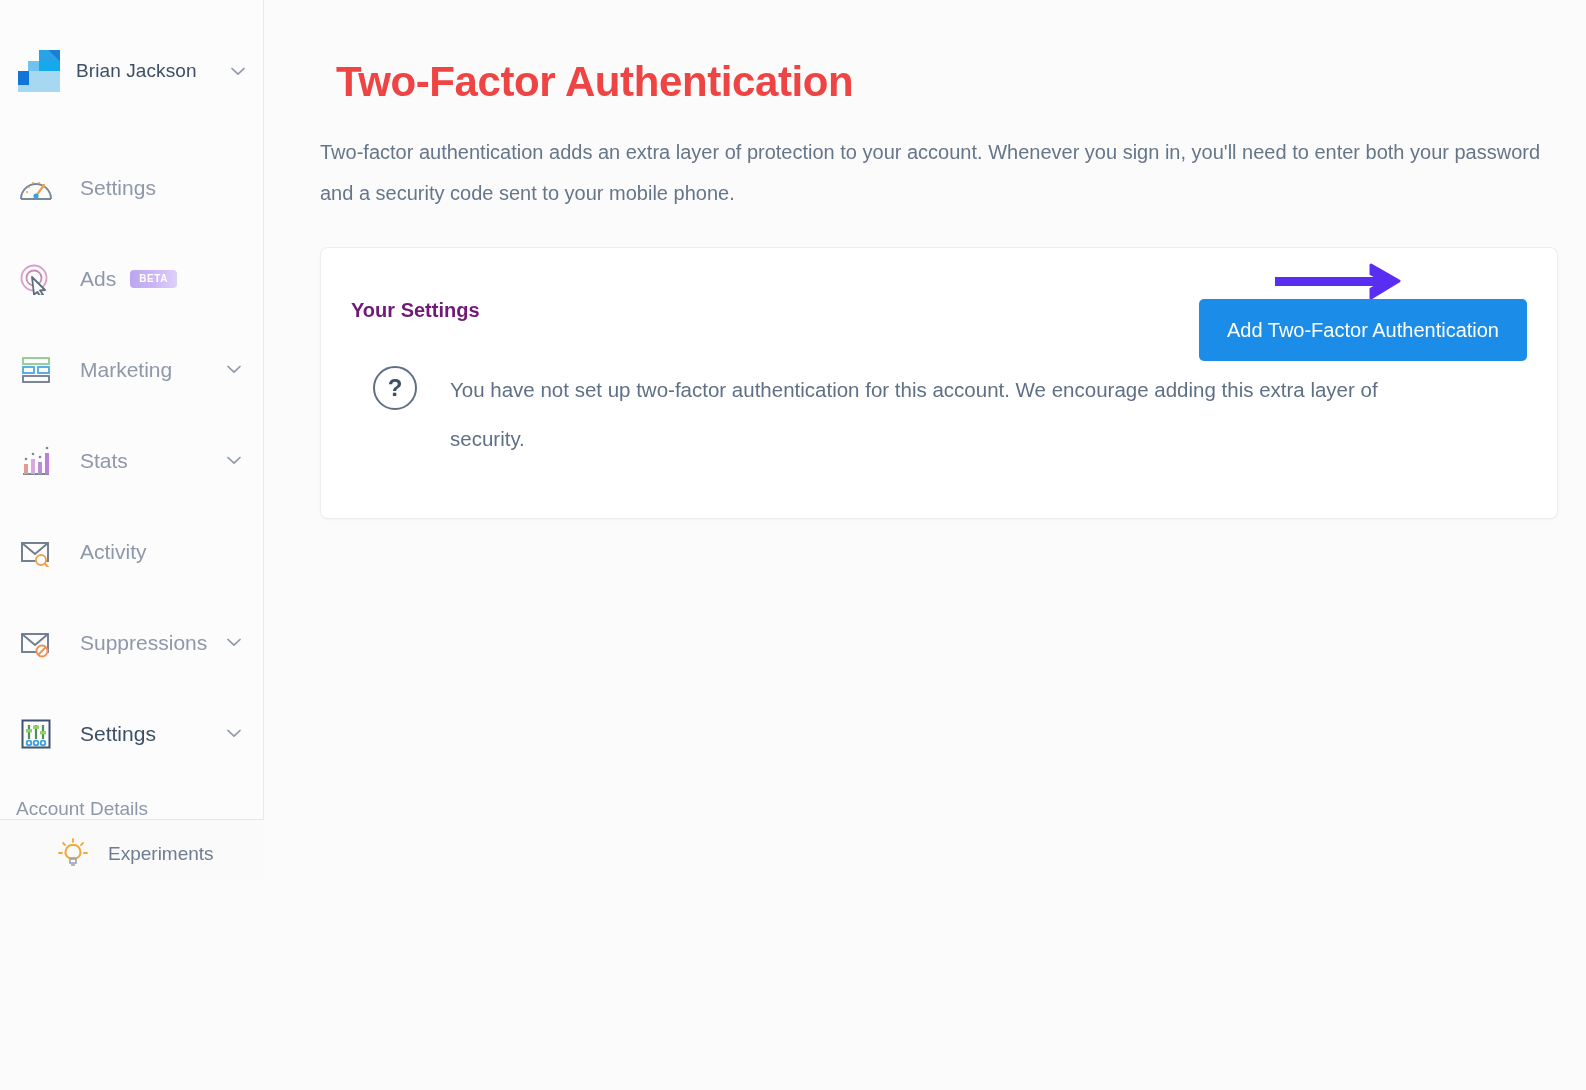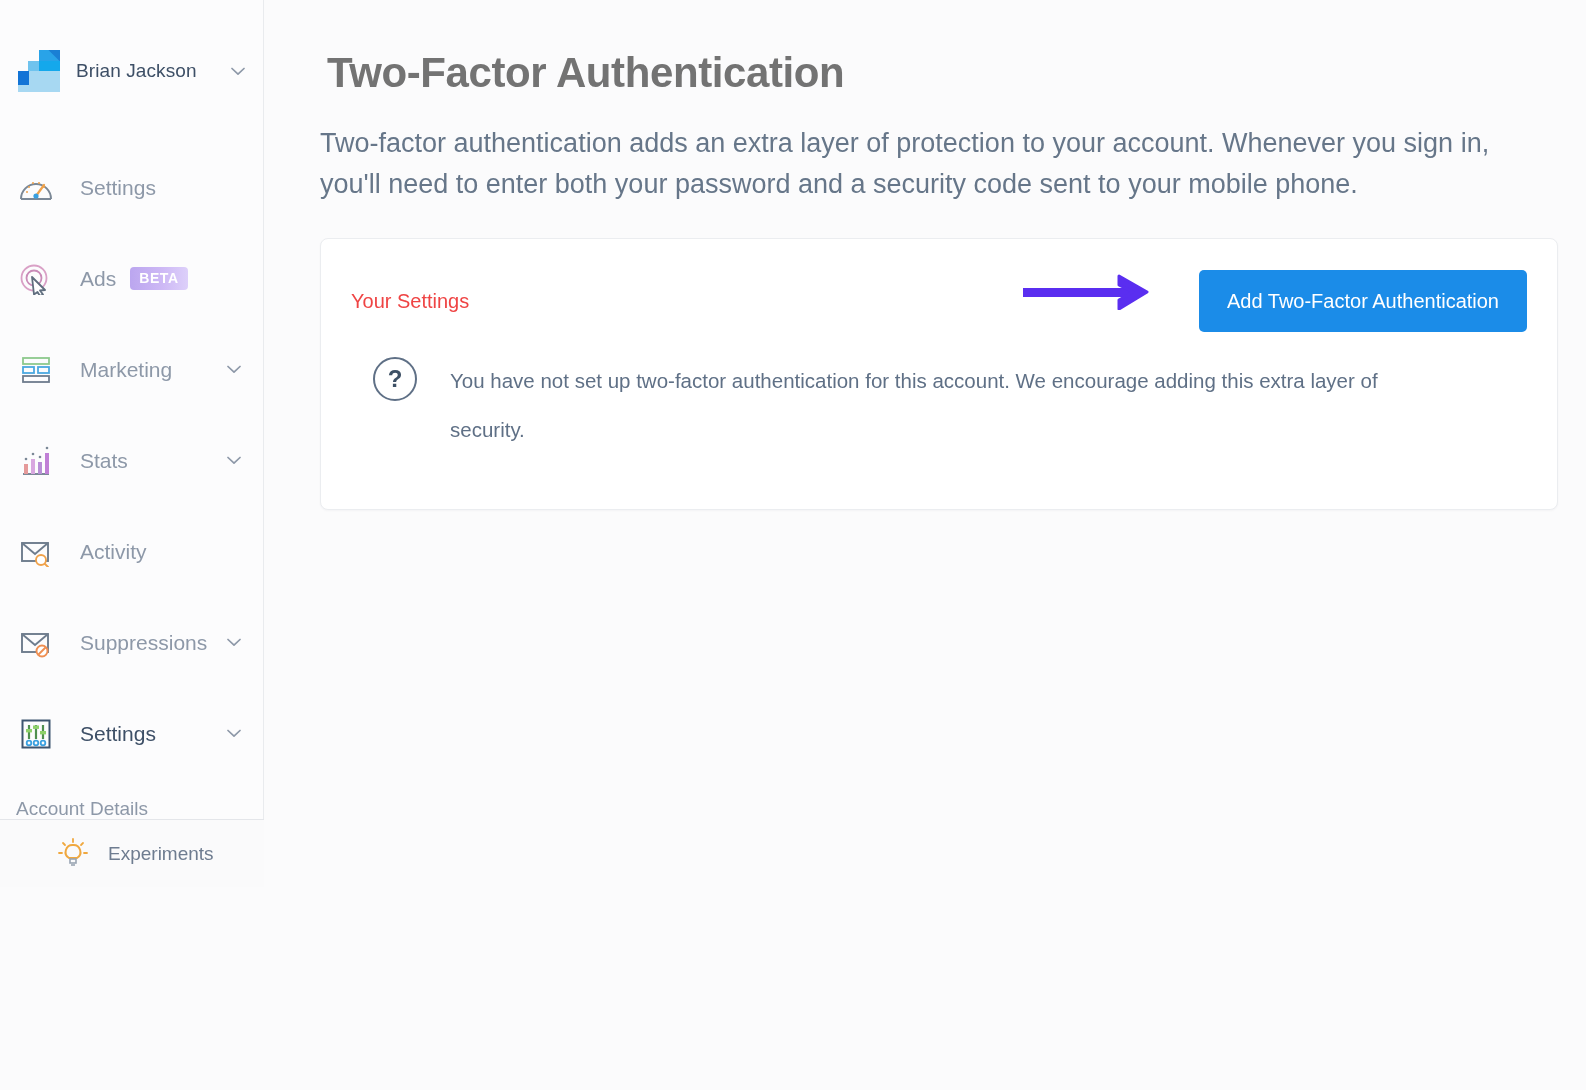--- a/index.html
+++ b/index.html
@@ -79,21 +79,21 @@
     color: #8d98a8;
     white-space: nowrap;
   }
   .nav-item.active .nav-label { color: #3d4f66; }
   .nav-item .chev { margin-left: auto; }
   .badge {
     margin-left: 14px;
     display: inline-block;
     padding: 3px 9px 4px;
     border-radius: 4px;
-    font-size: 14px;
+    font-size: 10px;
     font-weight: bold;
     letter-spacing: .6px;
     color: #ffffff;
     background: linear-gradient(90deg, #bba6ef 0%, #cdb8f5 55%, #ddd0fa 100%);
   }
 
   .sub-item {
     display: block;
     padding: 0 0 0 8px;
     height: 43px;
@@ -125,30 +125,30 @@
 
   
   #main {
     position: absolute;
     left: 264px; top: 0;
     width: 1322px;
     height: 1090px;
     padding: 0 30px 0 56px;
   }
   #page-title {
-    margin: 7px;
+    margin: 16px;
     padding-top: 42px;
     font-size: 42px;
     font-weight: bold;
     letter-spacing: -0.4px;
-    color: #737373;
+    color: #ef4444;
   }
   #page-desc {
     margin: 26px 0 0 0;
-    font-size: 27px;
+    font-size: 20px;
     line-height: 41px;
     color: #667689;
     max-width: 1238px;
   }
 
   #settings-card {
     margin-top: 33px;
     width: 1238px;
     background: #ffffff;
     border: 1px solid #ebedf0;
@@ -158,26 +158,28 @@
     height: 272px;
     position: relative;
   }
   .card-head {
     display: flex;
     align-items: center;
     height: 64px;
   }
   #your-settings-label {
     font-size: 20px;
-    font-weight: normal;
-    color: #ef4444;
+    font-weight: bold;
+    color: #701a75;
   }
   .head-right {
     margin-left: auto;
     display: flex;
+    align-items: center;
+    flex-direction: column;
   }
   #pointer-arrow {
     width: 150px; height: 40px;
     margin-right: 26px;
     flex: 0 0 auto;
   }
   #pointer-arrow svg { display: block; }
   #add-2fa-button {
     background: #1b8ce8;
     color: #ffffff;

